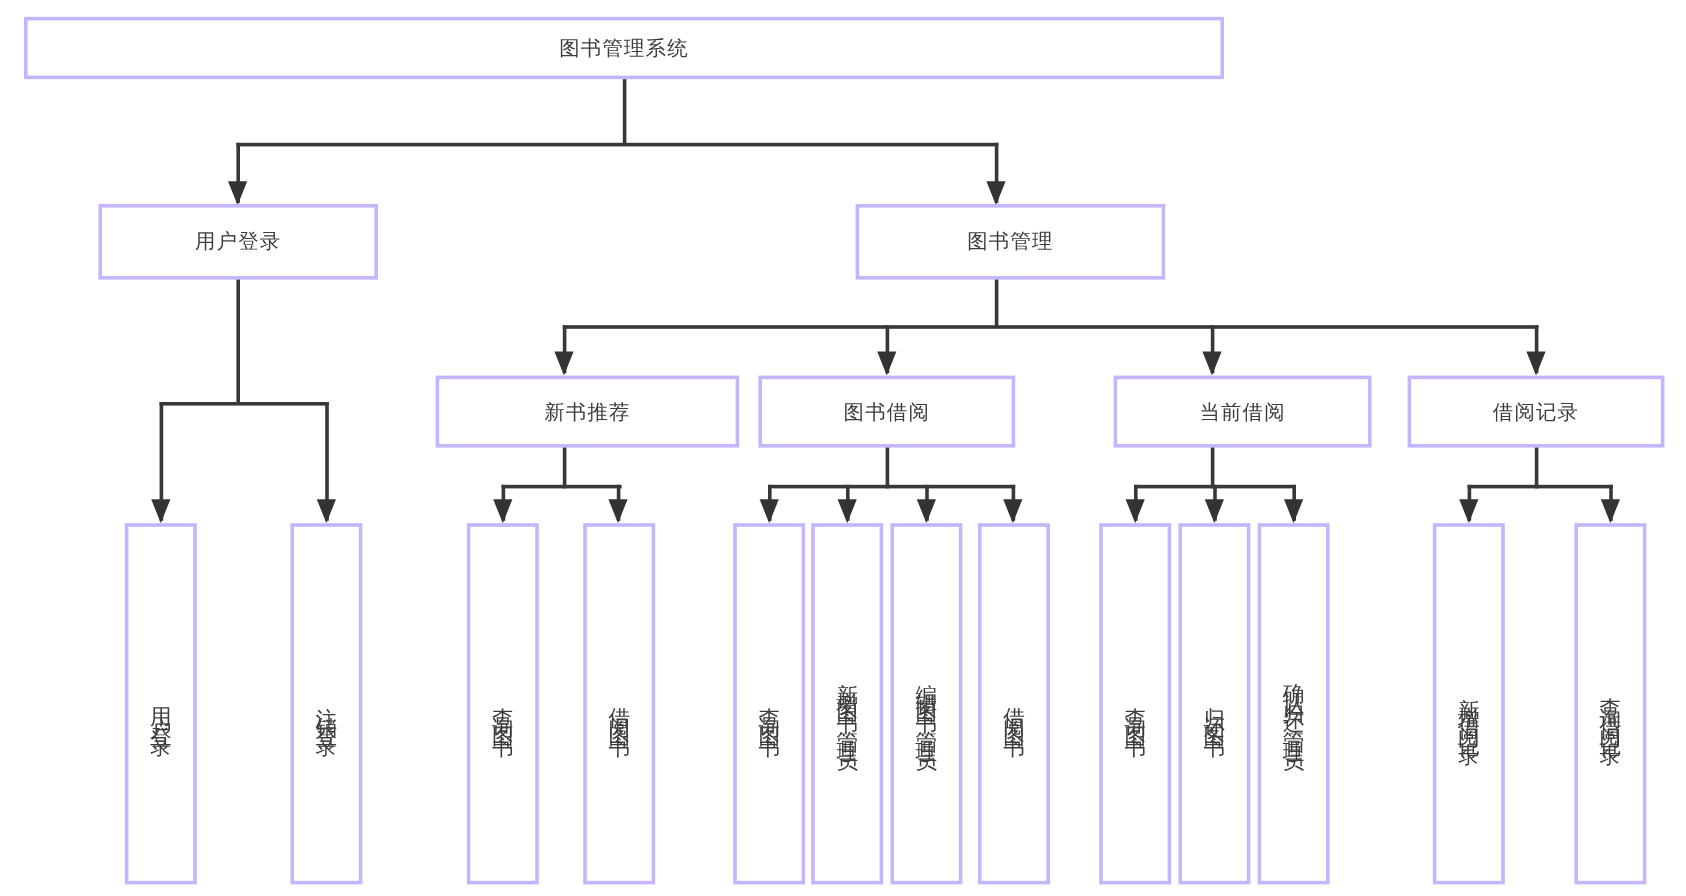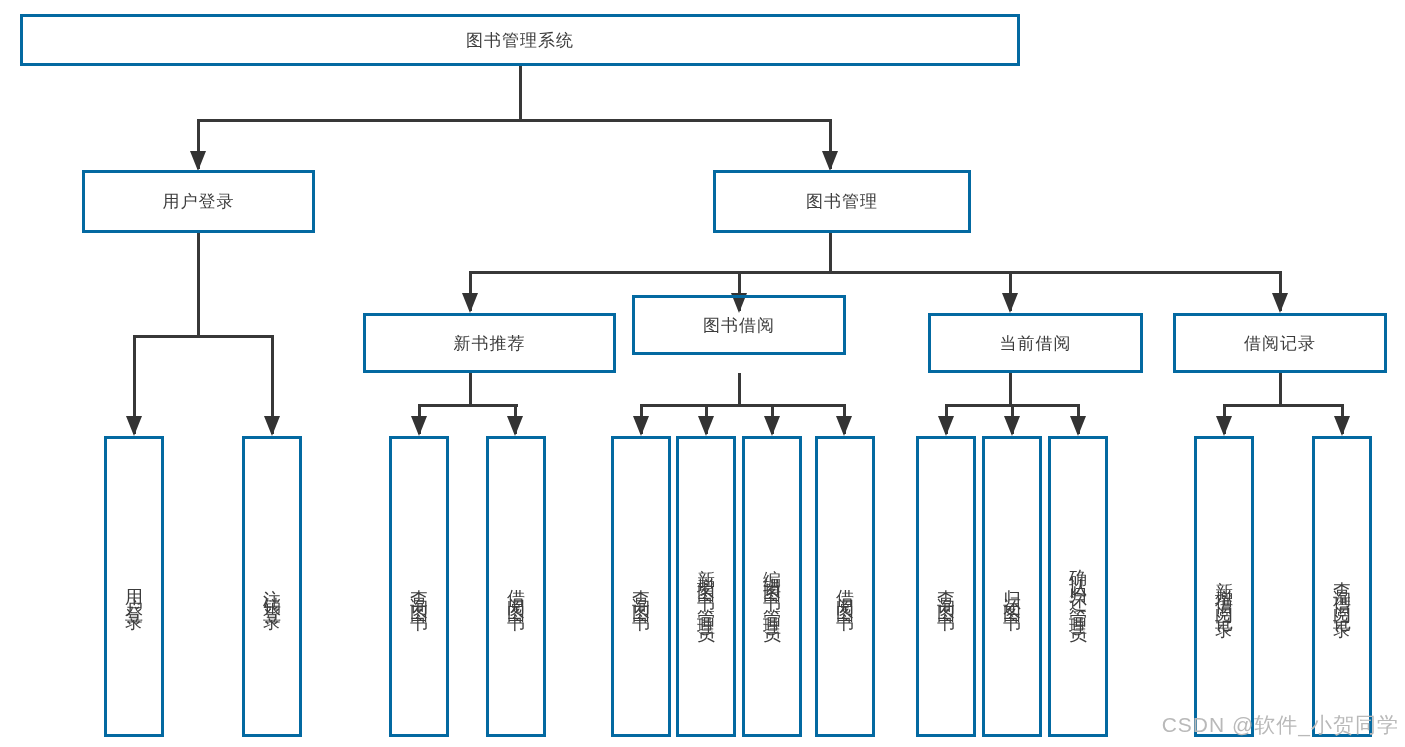--- a/index.html
+++ b/index.html
@@ -7,21 +7,21 @@
     position:relative;
     width:1405px;height:747px;
     background:#ffffff;
     font-family:"Liberation Sans",sans-serif;
     color:#3c3c3c;
     overflow:hidden;
   }
   .node{
     position:absolute;
     box-sizing:border-box;
-    border:3px solid #0369a1;
+    border:3px solid #c4b5fd;
     background:transparent;
     display:flex;align-items:center;justify-content:center;
   }
   .node-h span{
     font-size:17px;
     letter-spacing:1px;
     white-space:nowrap;
   }
   .node-v .vlabel{
     writing-mode:vertical-rl;
@@ -86,21 +86,21 @@
   <div class="vline" style="left:738px;top:271px;height:40px"></div>
   <div class="arrow" style="left:731px;top:293px"></div>
   <div class="vline" style="left:1009px;top:271px;height:40px"></div>
   <div class="arrow" style="left:1002px;top:293px"></div>
   <div class="vline" style="left:1279px;top:271px;height:40px"></div>
   <div class="arrow" style="left:1272px;top:293px"></div>
 
   <div class="node node-h" style="left:363px;top:313px;width:253px;height:60px">
     <span>新书推荐</span>
   </div>
-  <div class="node node-h" style="left:632px;top:295px;width:214px;height:60px">
+  <div class="node node-h" style="left:632px;top:313px;width:214px;height:60px">
     <span>图书借阅</span>
   </div>
   <div class="node node-h" style="left:928px;top:313px;width:215px;height:60px">
     <span>当前借阅</span>
   </div>
   <div class="node node-h" style="left:1173px;top:313px;width:214px;height:60px">
     <span>借阅记录</span>
   </div>
 
   <div class="vline" style="left:469px;top:373px;height:34px"></div>
@@ -174,15 +174,14 @@
     <span class="vlabel">确认归还（管理员）</span>
   </div>
 
   <div class="node node-v" style="left:1194px;top:436px;width:60px;height:301px">
     <span class="vlabel">新增借阅记录</span>
   </div>
   <div class="node node-v" style="left:1312px;top:436px;width:60px;height:301px">
     <span class="vlabel">查询借阅记录</span>
   </div>
 
-  <div class="watermark">CSDN @软件_小贺同学</div>
 
 </div>
 
 </body></html>

